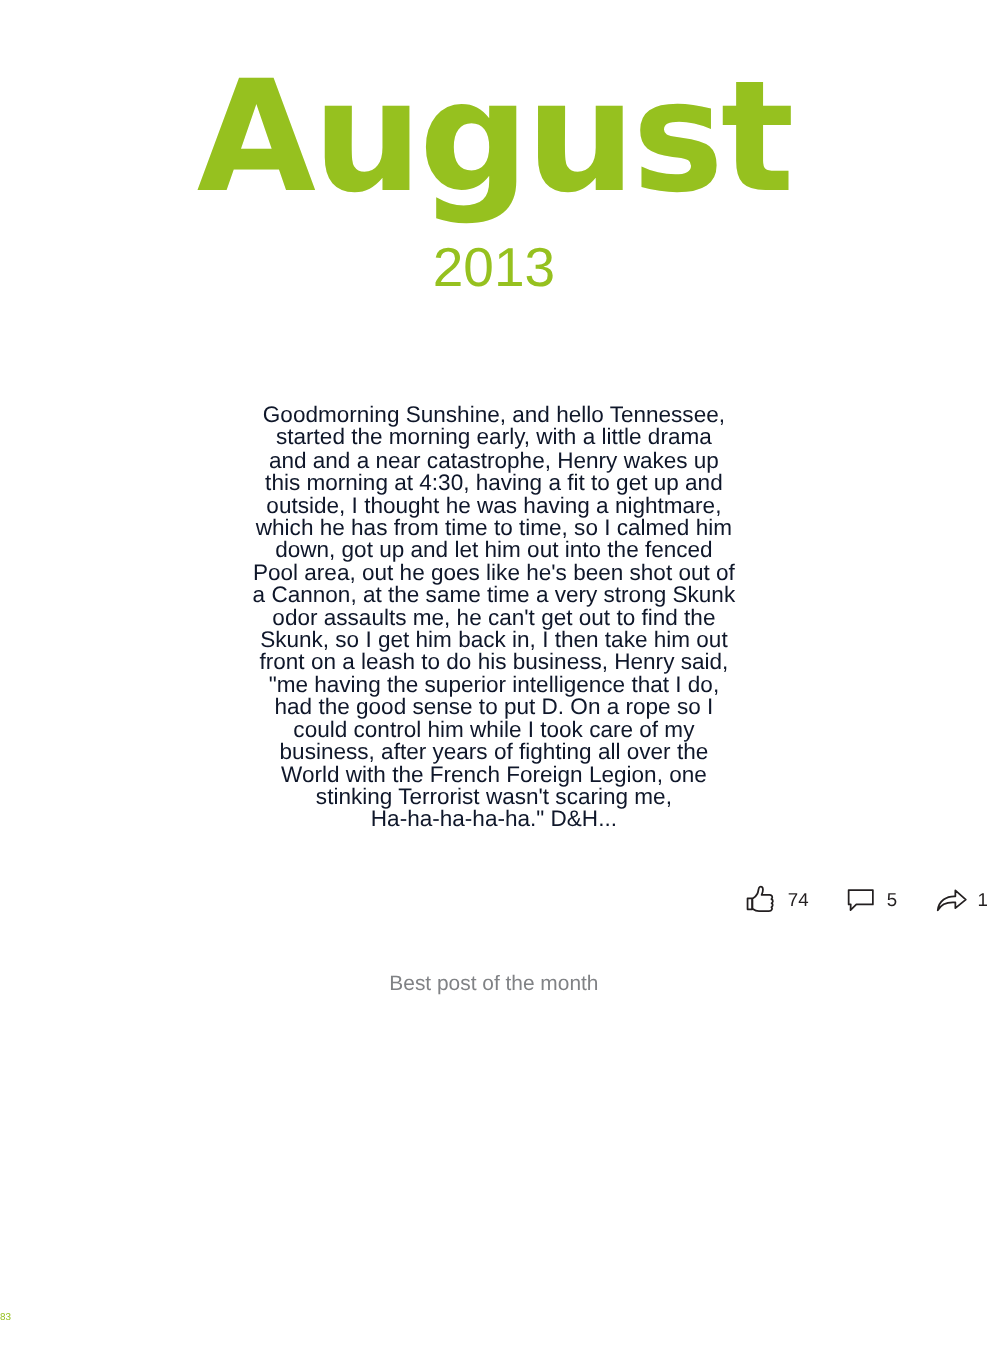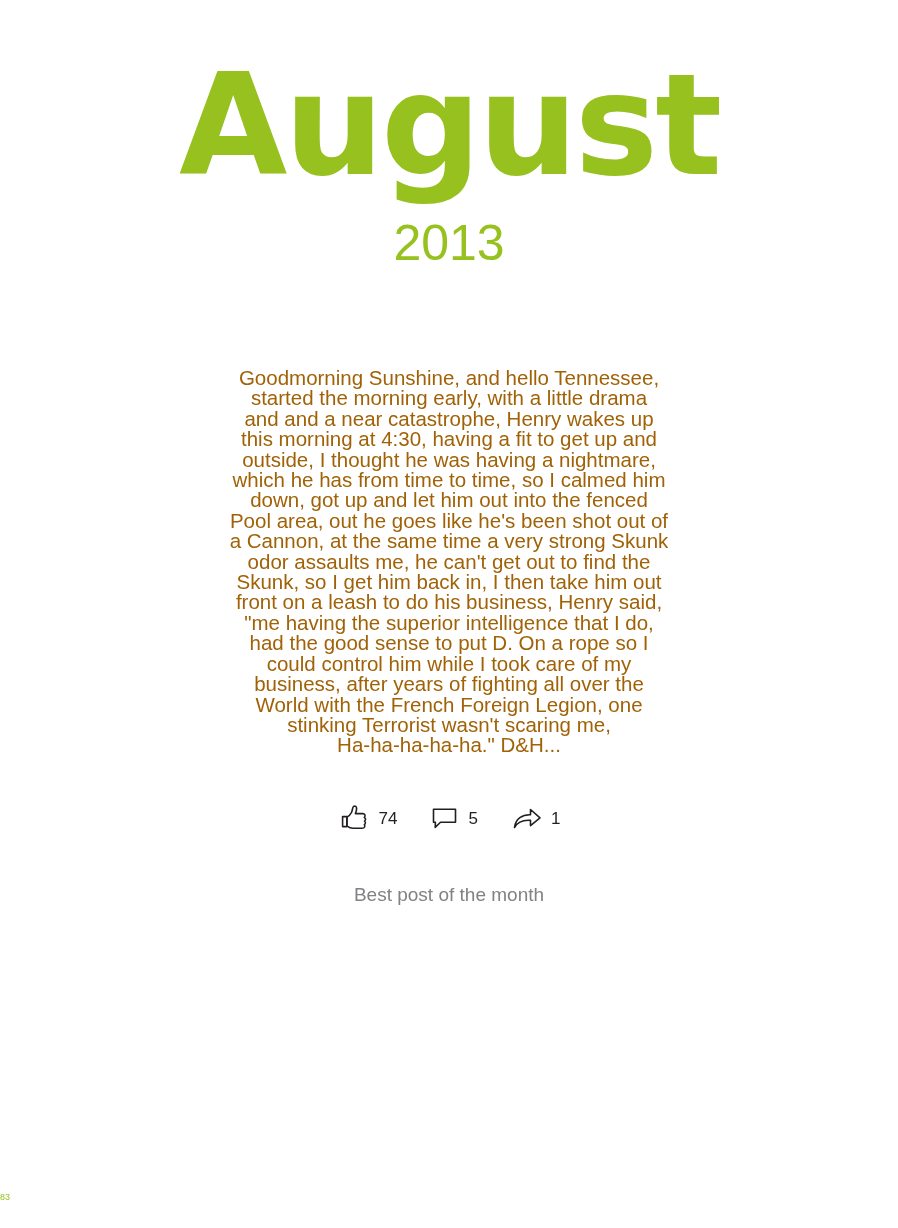--- a/index.html
+++ b/index.html
@@ -47,30 +47,30 @@
     letter-spacing: 0px;
   }
 
   .post-body {
     width: 540px;
     margin: 0 auto;
     padding-top: 100px;
     text-align: center;
     font-size: 20.5px;
     line-height: 20.4px;
-    color: #a16207;
+    color: #0f172a;
     white-space: pre-wrap;
     font-family: "Liberation Sans", sans-serif;
   }
 
   .reactions {
     margin: 0 auto;
     padding-top: 48px;
     display: flex;
-    justify-content: center;
+    justify-content: flex-end;
     align-items: center;
     gap: 34px;
   }
 
   .reaction {
     display: flex;
     align-items: center;
     gap: 9px;
   }
 

